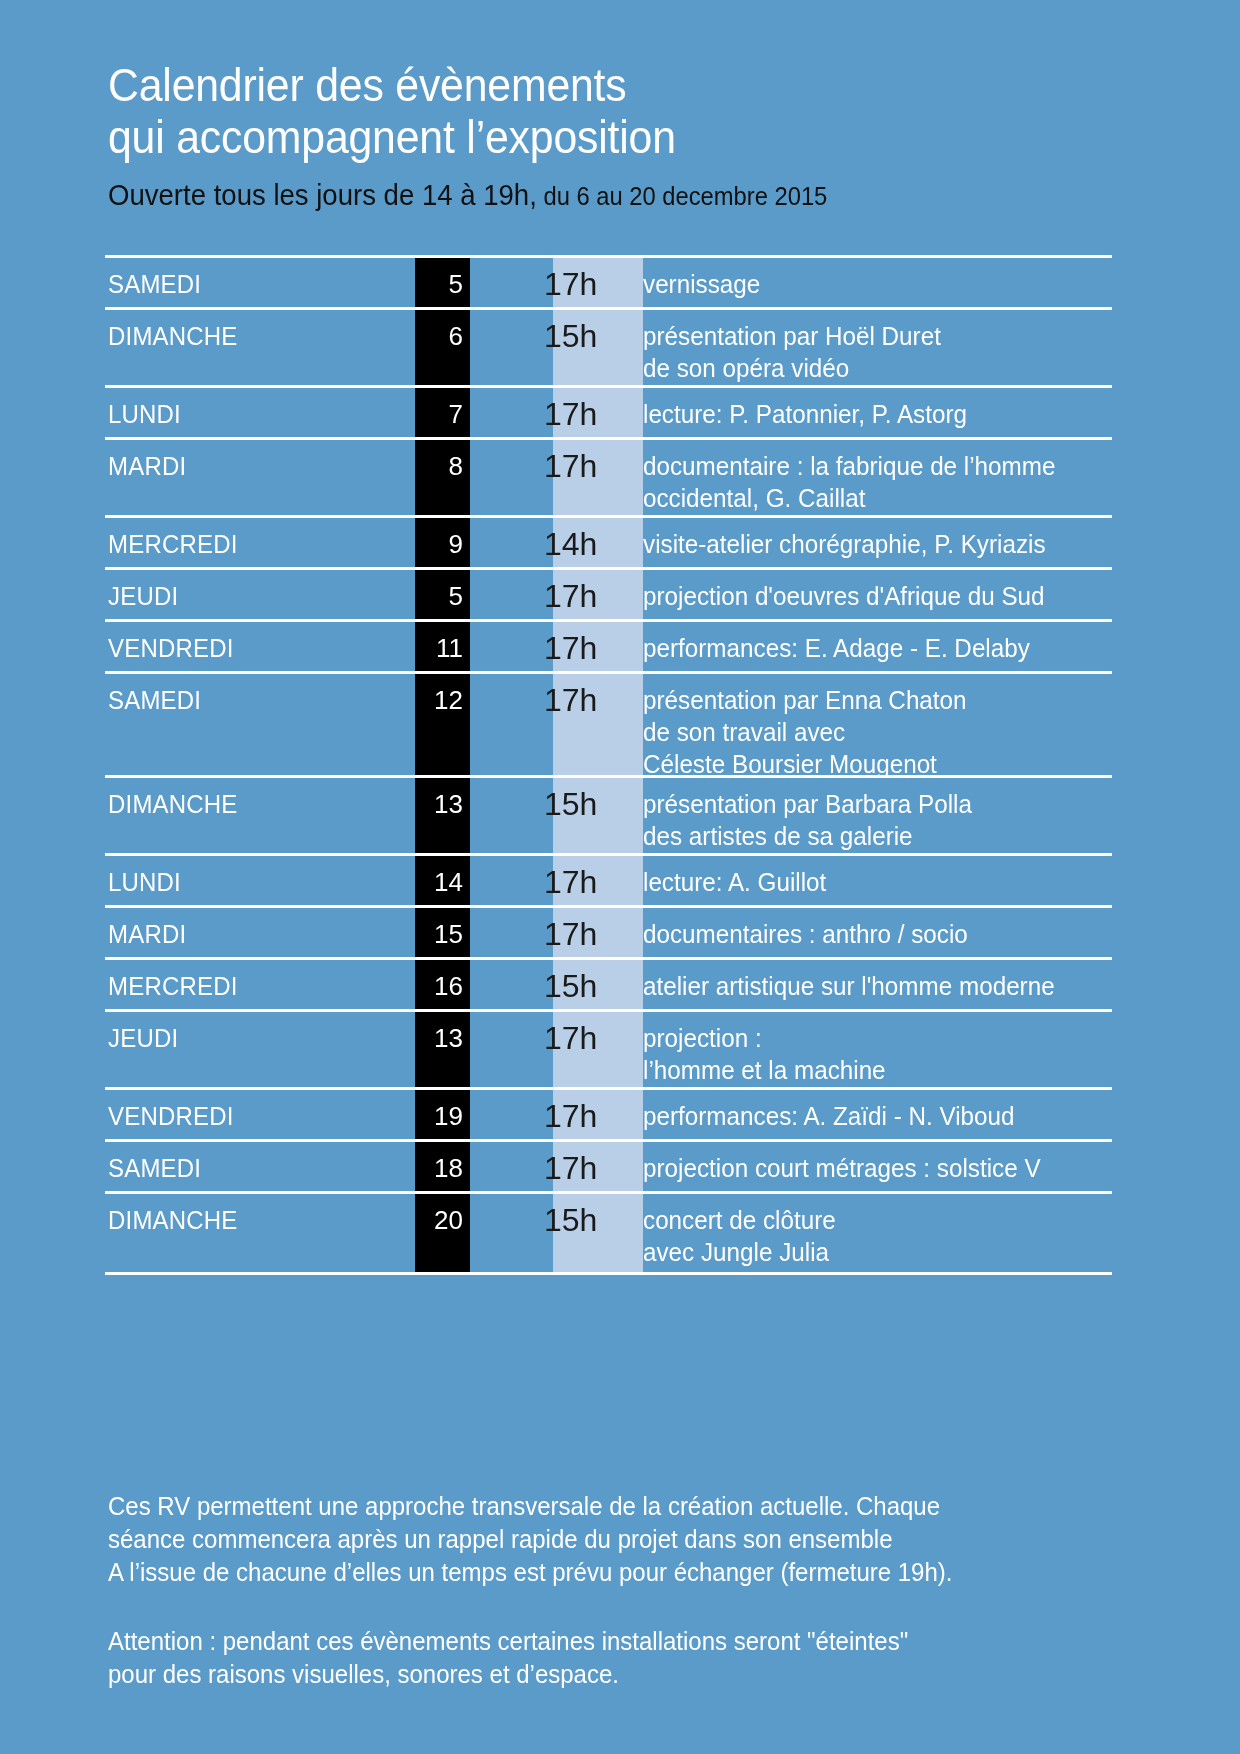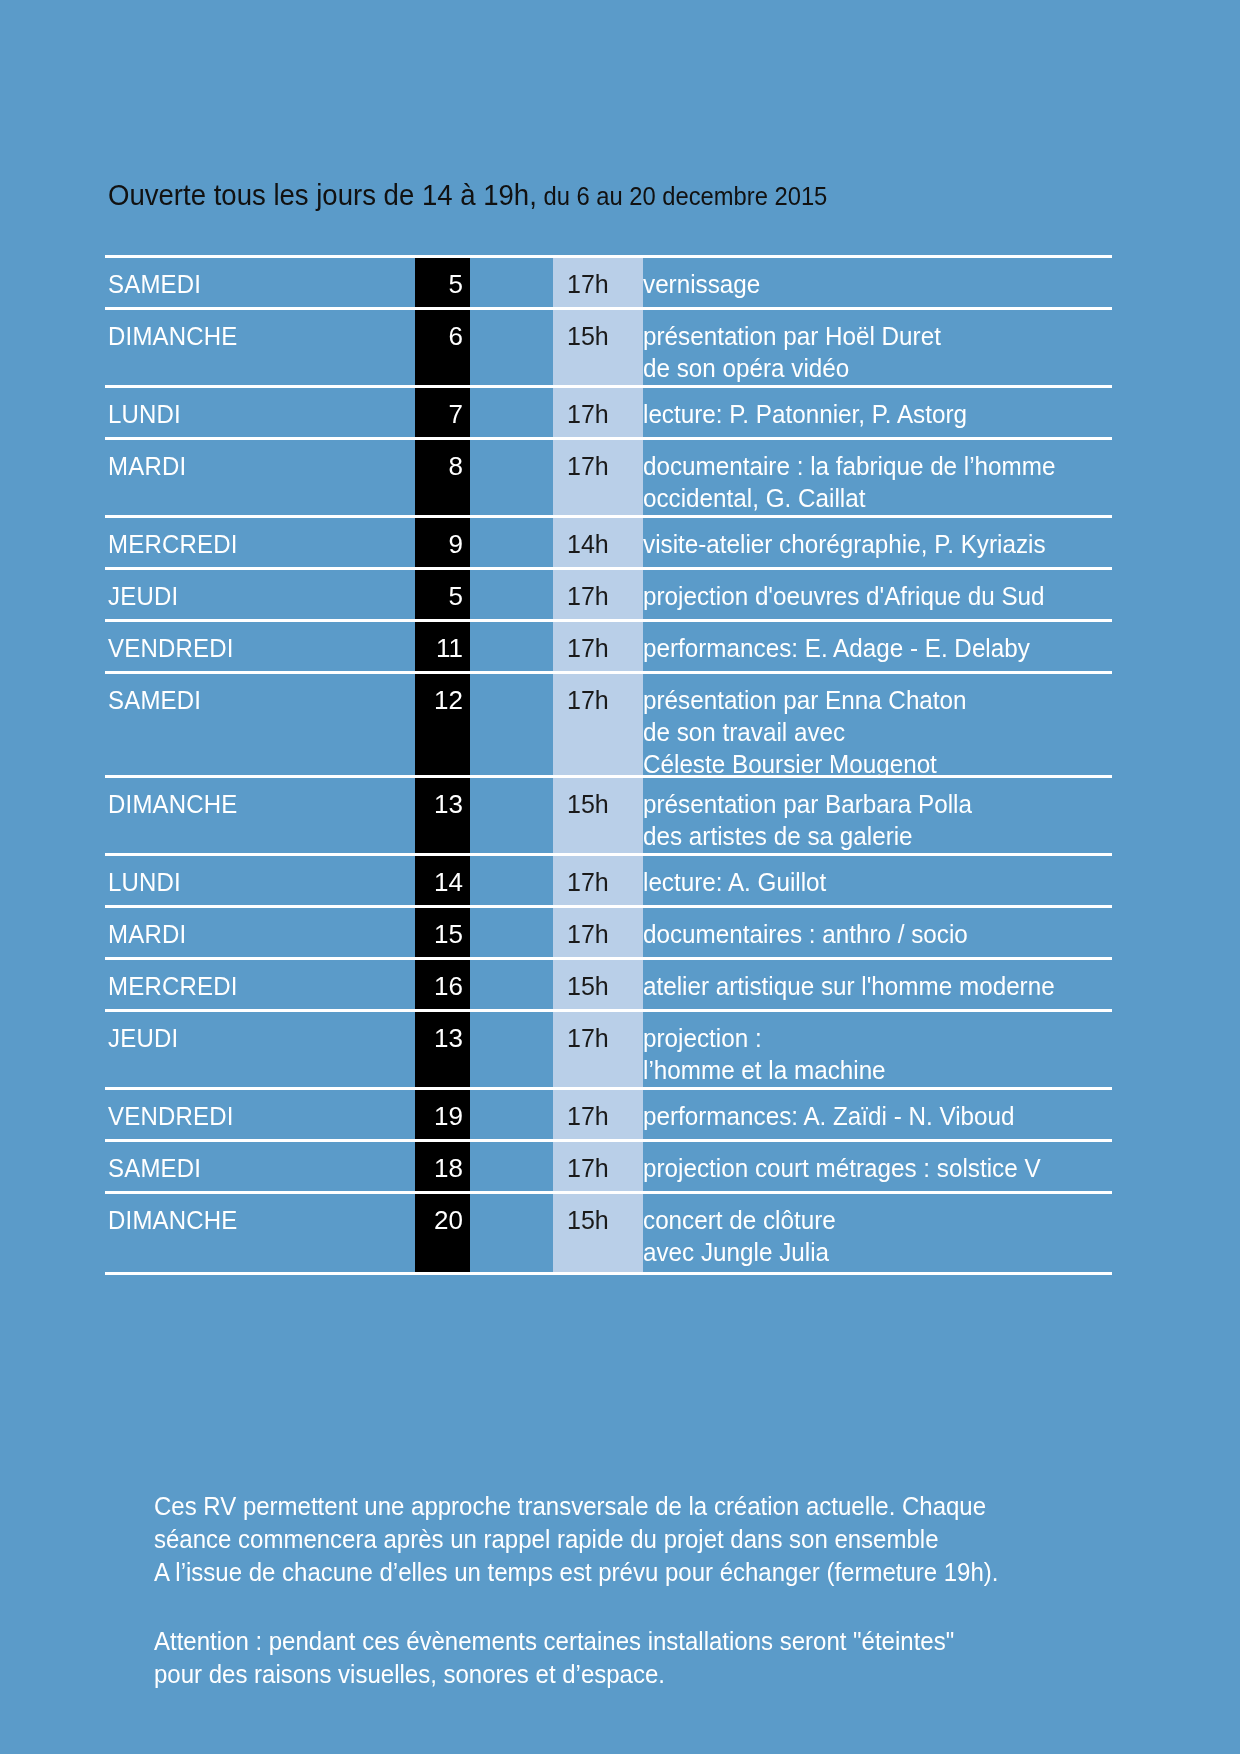--- a/index.html
+++ b/index.html
@@ -89,56 +89,60 @@
   .cell-num{
     position:absolute;left:310px;top:10px;
     width:48px;
     text-align:right;
     color:#ffffff;
     font-size:26px;
     line-height:32px;
     white-space:nowrap;
   }
   .cell-time{
-    position:absolute;left:462px;top:10px;
+    position:absolute;left:439px;top:10px;
     width:70px;
     color:#1a1a1a;
-    font-size:25px;
+    font-size:32px;
     line-height:32px;
     white-space:nowrap;
   }
   .cell-desc{
     position:absolute;left:538px;top:10px;
     right:0;
     color:#ffffff;
     font-size:25px;
     line-height:32px;
     white-space:pre-line;
     transform:scaleX(0.97);
     transform-origin:left top;
   }
 
   
-  .footer{position:absolute;left:108px;top:1490px;width:1000px;margin-left:46px;}
+  .footer{position:absolute;left:108px;top:1490px;width:1000px;}
   .footer p{
     margin:0;
     color:#ffffff;
     font-size:25px;
     line-height:33px;
     white-space:pre-line;
     transform:scaleX(0.96);
     transform-origin:left top;
   }
   .footer .p2{margin-top:36px;}
 </style>
 </head>
 <body>
 
 <div class="page">
 
+  <div class="header">
+    <div class="title-line">Calendrier des évènements</div>
+    <div class="title-line second">qui accompagnent l’exposition</div>
+  </div>
 
   <div class="subtitle">
     <span class="big">Ouverte tous les jours de 14 à 19h,</span><span class="small"> du 6 au 20 decembre 2015</span>
   </div>
 
   <div class="table">
     <div class="table-top-rule"></div>
     <div class="rows" id="rows">
       <div class="band-black"></div>
       <div class="band-light"></div>

